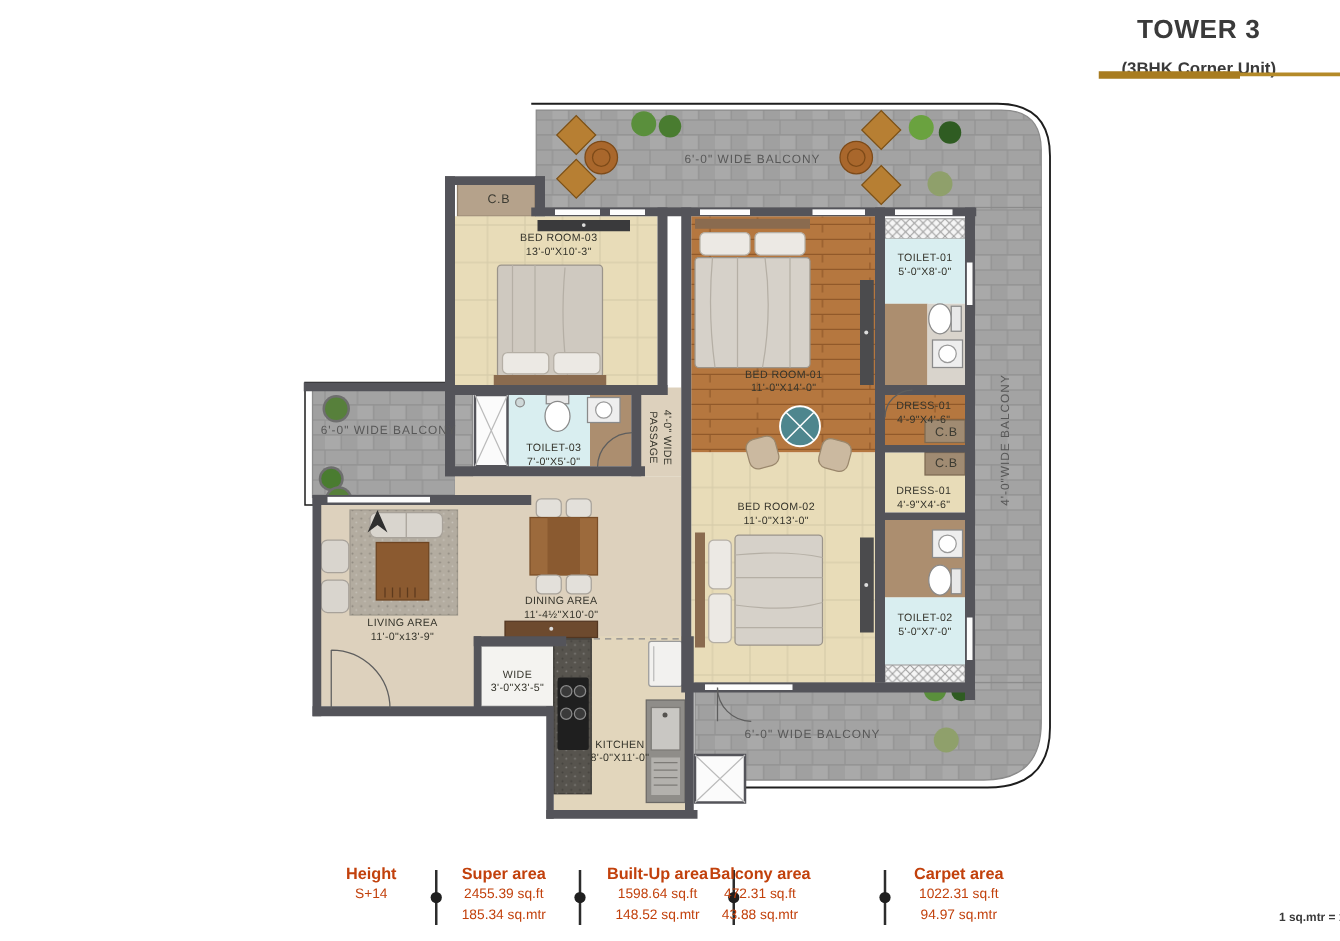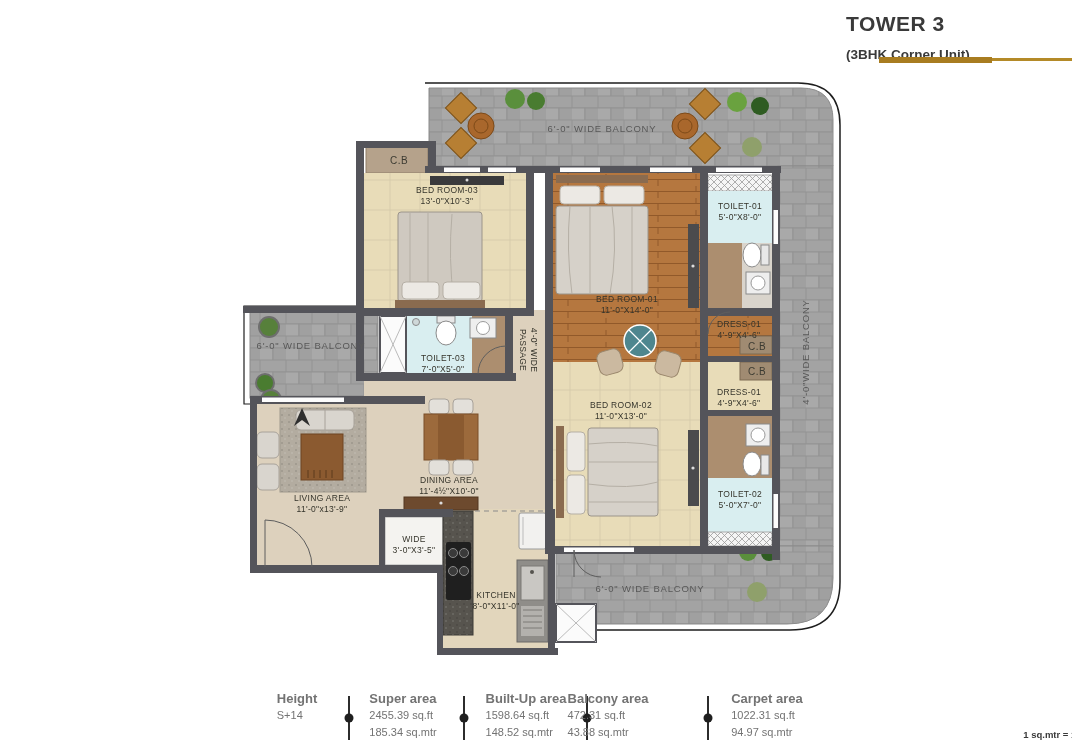--- a/index.html
+++ b/index.html
@@ -1,34 +1,34 @@
 <!DOCTYPE html>
 <html><head>
 <meta charset="utf-8">
 <style>
   html,body{margin:0;padding:0;background:#ffffff;}
   .page{position:relative;width:1072px;height:753px;background:#fff;overflow:hidden;
         font-family:"Liberation Sans",sans-serif;}
   svg{position:absolute;left:0;top:0;}
   
-  .title-block{position:absolute;left:846px;top:12px;width:226px;text-align:left;color:#3a3a3a;}
+  .title-block{position:absolute;left:846px;top:12px;width:226px;text-align:center;color:#3a3a3a;}
   .title-main{font-size:21px;font-weight:700;letter-spacing:.5px;line-height:24px;}
   .title-sub{font-size:13.5px;font-weight:700;line-height:17px;margin-top:10px;}
   .gold-thick{position:absolute;left:879px;top:57px;width:113px;height:6px;background:#a87c20;}
   .gold-thin{position:absolute;left:992px;top:58px;width:80px;height:3px;background:#b48a28;}
   
   .plabel{position:absolute;transform:translate(-50%,-50%);text-align:center;color:#35342b;
           font-size:8.5px;line-height:11px;letter-spacing:.3px;white-space:nowrap;}
   .plabel span{display:block;}
   .balc{color:#585858;font-size:9.5px;letter-spacing:.8px;}
   .rotL{transform:translate(-50%,-50%) rotate(-90deg);}
   .rotR{transform:translate(-50%,-50%) rotate(90deg);}
   .cbl{font-size:10px;color:#3c3b32;letter-spacing:.5px;}
   
-  .stat{position:absolute;top:691px;transform:translateX(-50%);text-align:left;color:#737373;}
+  .stat{position:absolute;top:691px;transform:translateX(-50%);text-align:center;color:#c2410c;}
   .stat-label{font-size:13px;font-weight:700;line-height:16px;}
   .stat-v{font-size:11px;line-height:17px;}
   .divider{position:absolute;top:696px;width:2px;height:44px;background:#2c2c2c;}
   .divider .dot{position:absolute;left:50%;top:50%;transform:translate(-50%,-50%);
                 width:9px;height:9px;border-radius:50%;background:#1f1f1f;}
   .footnote{position:absolute;left:1073px;top:729px;transform:translateX(-50%);
             font-size:9.5px;font-weight:700;color:#3a3a3a;white-space:nowrap;}
 </style>
 </head>
 <body>

